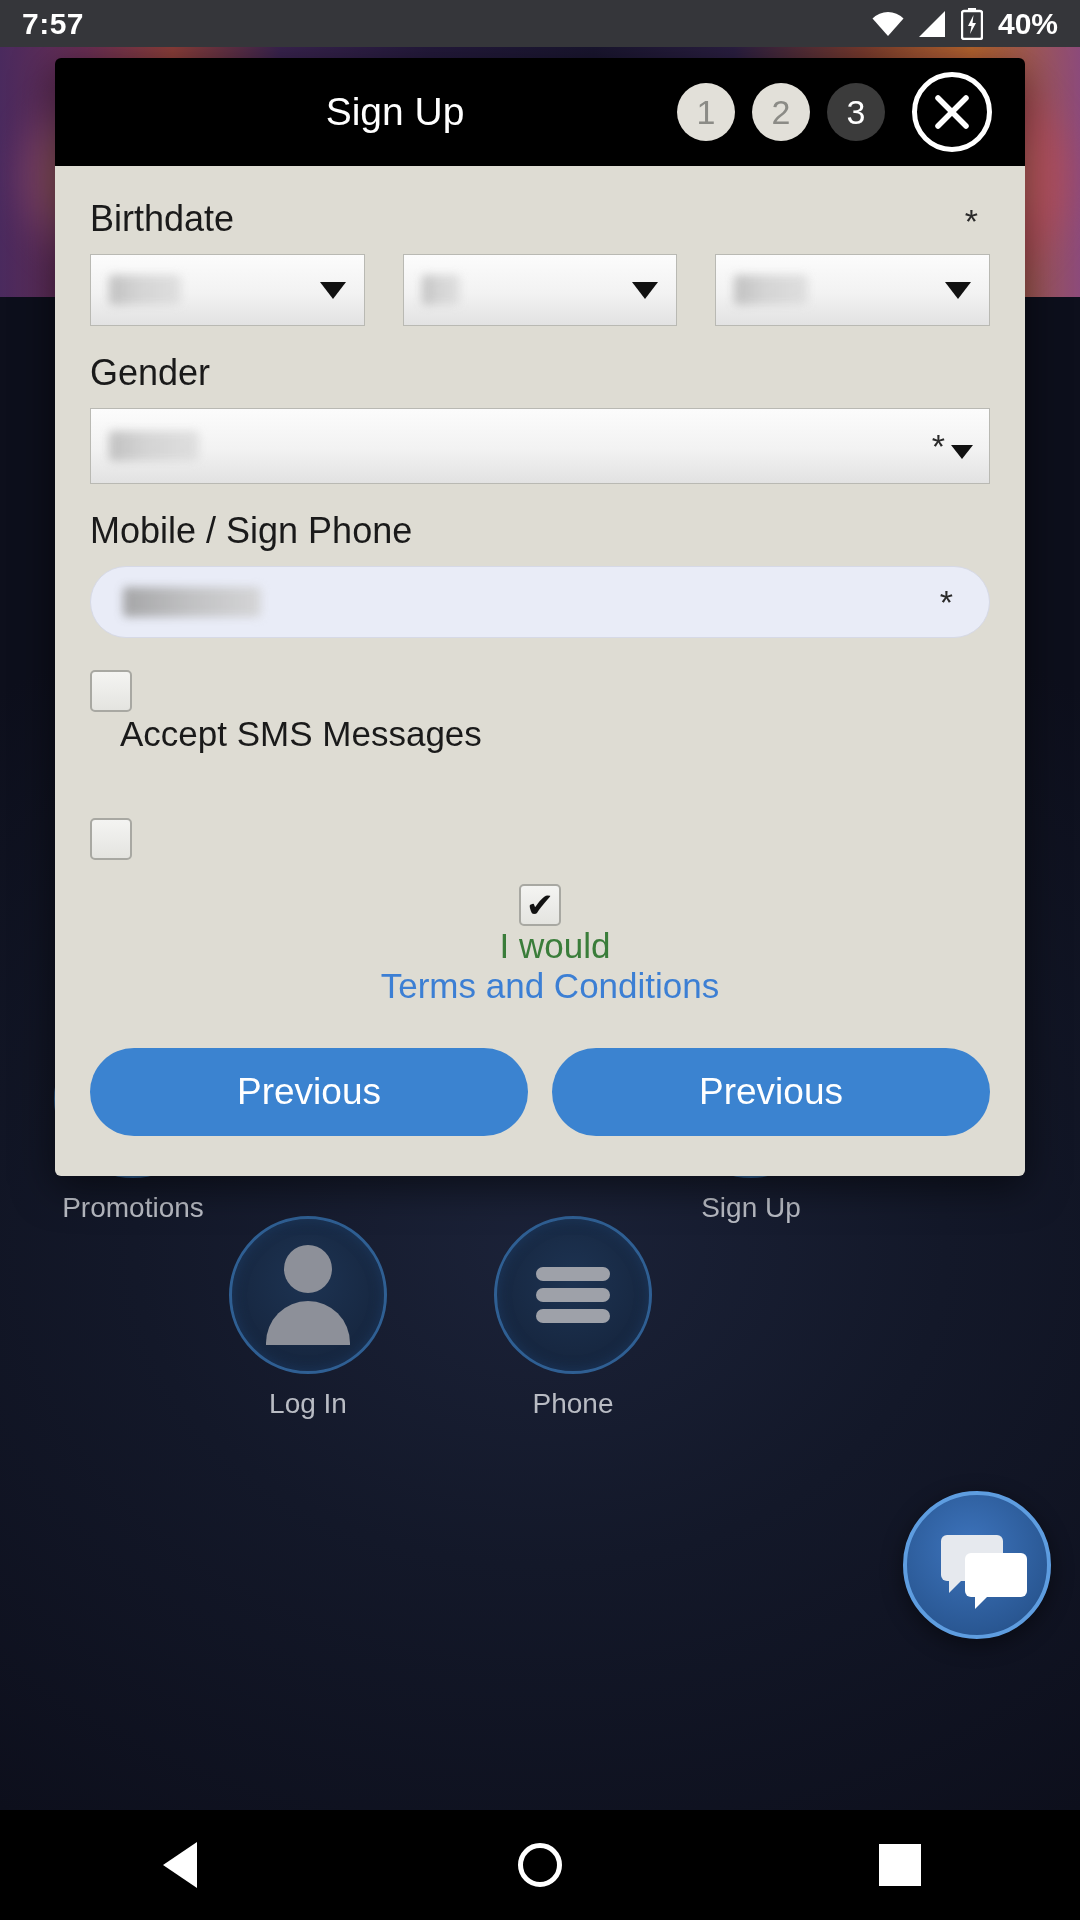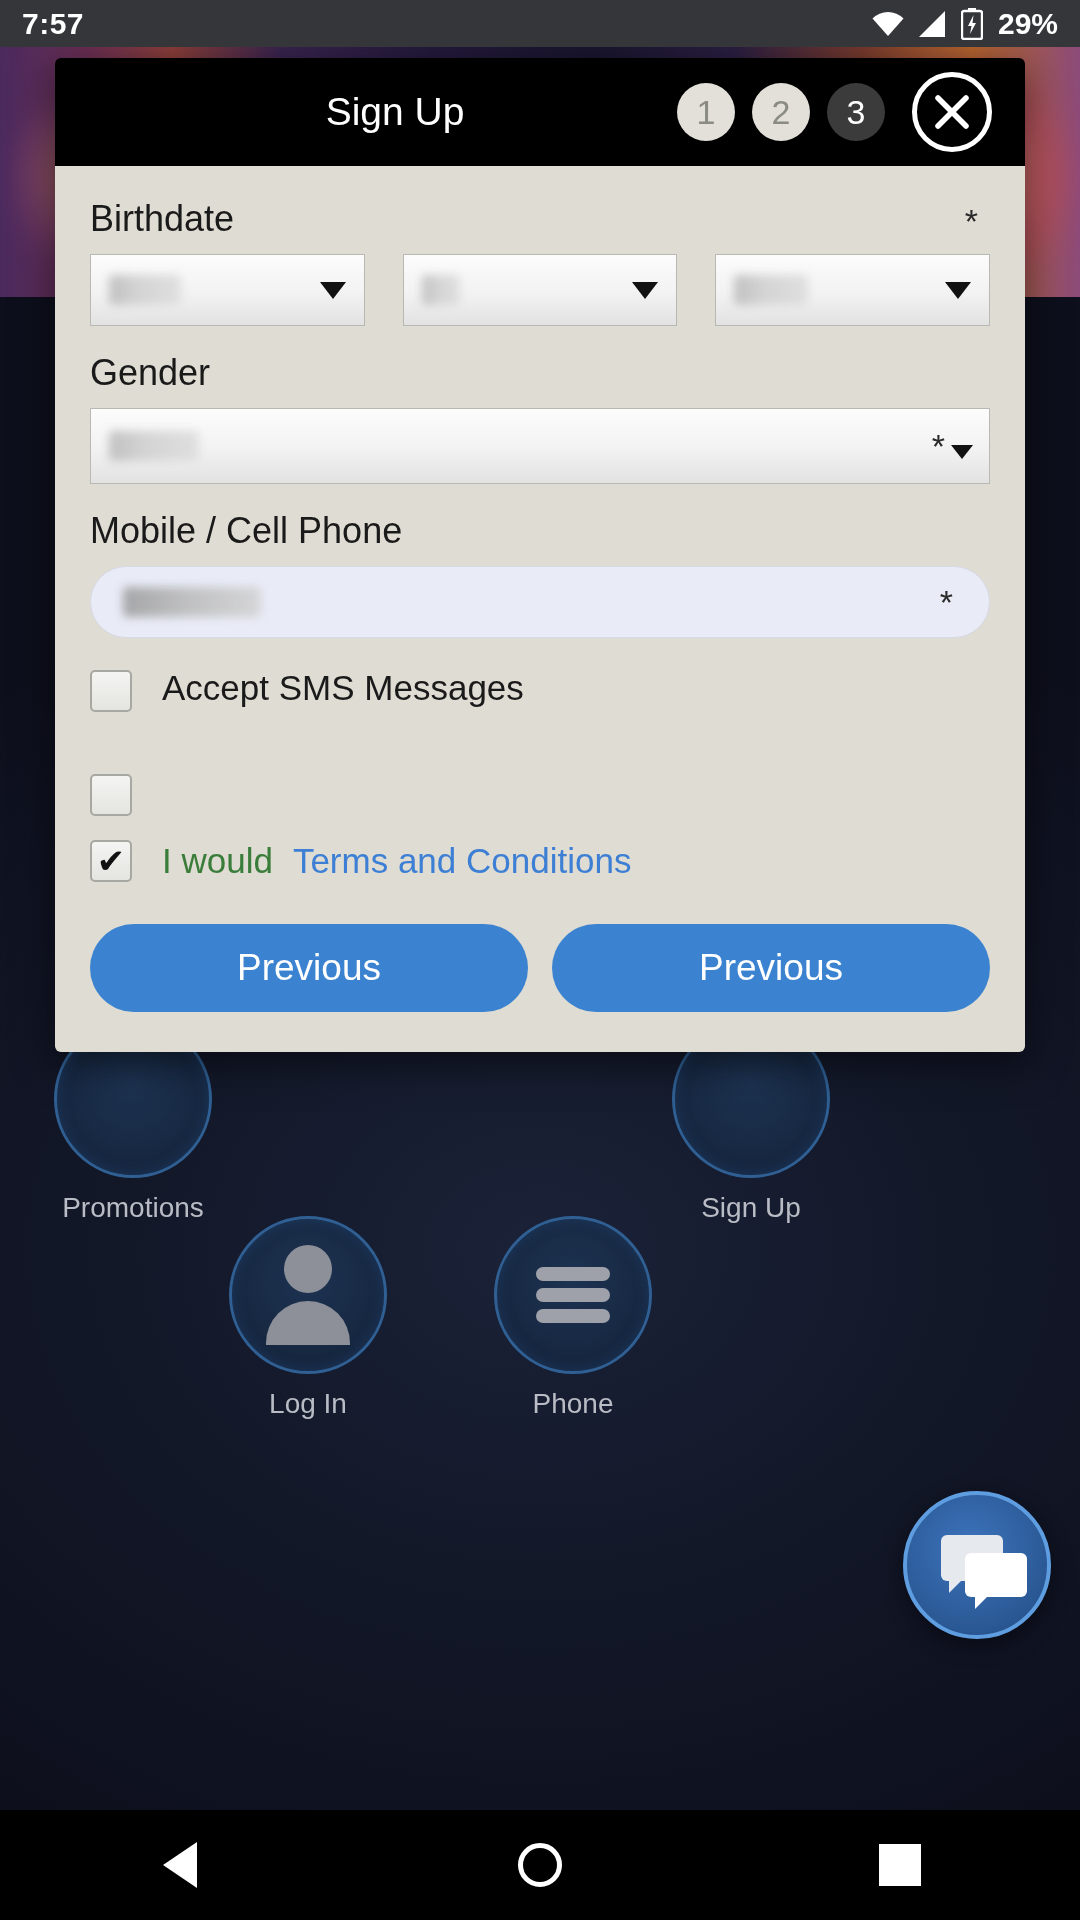--- a/index.html
+++ b/index.html
@@ -196,21 +196,21 @@
     display:flex; align-items:center;
   }
   #phone-input .blur-val {
     margin-left:32px; width:138px; height:30px; border-radius:4px;
     background:linear-gradient(90deg,#9a9a9a 0%,#bbb 50%,#d2d2d2 100%);
     filter:blur(5px); opacity:.85;
   }
   #phone-star { position:absolute; right:36px; font-size:34px; color:#2a2a2a; }
 
   
-  .cb-row { display:flex; align-items:flex-start; margin-top:28px; }
+  .cb-row { display:flex; align-items:flex-start; margin-top:28px;flex-direction:column; }
   .cb-box {
     width:42px; height:42px; flex:none; margin-top:4px;
     border:2px solid #a8a8a2; border-radius:5px;
     background:linear-gradient(180deg,#f4f4f2 0%,#e4e4e0 100%);
     display:flex; align-items:center; justify-content:center;
   }
   .cb-text { margin-left:30px; font-size:35px; color:#1a1a1a; line-height:1.27; }
   .check-glyph { font-size:34px; color:#111; line-height:1; }
 
   #terms-row { margin-top:24px; align-items:center; }
@@ -287,21 +287,21 @@
         <path d="M27 1 L27 27 L1 27 Z" fill="#fff"></path>
       </svg>
     </span>
     <span>
       <svg width="22" height="32" viewBox="0 0 22 32">
         <rect x="7" y="0" width="8" height="3" fill="#fff"></rect>
         <rect x="1" y="3" width="20" height="28" rx="2" fill="none" stroke="#fff" stroke-width="2.4"></rect>
         <path d="M12.5 7 L7 18 L10.5 18 L9 26 L15 15 L11.5 15 Z" fill="#fff"></path>
       </svg>
     </span>
-    <span id="battery-pct">29%</span>
+    <span id="battery-pct">40%</span>
   </div>
 </div>
 
 <div id="signup-modal">
 
   <div id="modal-header">
     <div id="modal-title">Sign Up</div>
 
     <div id="step-dots">
       <div class="step-dot done">1</div>
@@ -344,21 +344,21 @@
     <div class="field-label" style="margin-top:26px;">
       <span>Gender</span>
     </div>
     <div class="sel" id="gender-select">
       <div class="blur-val"></div>
       <span id="gender-star">*</span>
       <div class="caret"></div>
     </div>
 
     <div class="field-label" style="margin-top:26px;">
-      <span>Mobile / Cell Phone</span>
+      <span>Mobile / Sign Phone</span>
     </div>
     <div id="phone-input">
       <div class="blur-val"></div>
       <span id="phone-star">*</span>
     </div>
 
     <div class="cb-row">
       <div class="cb-box"></div>
       <div class="cb-text">Accept SMS Messages</div>
     </div>

